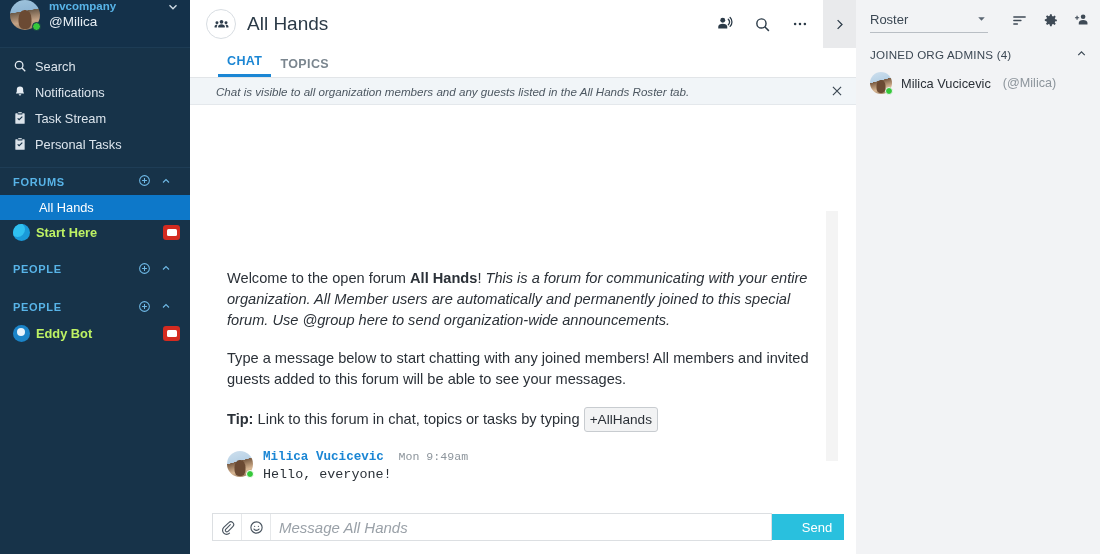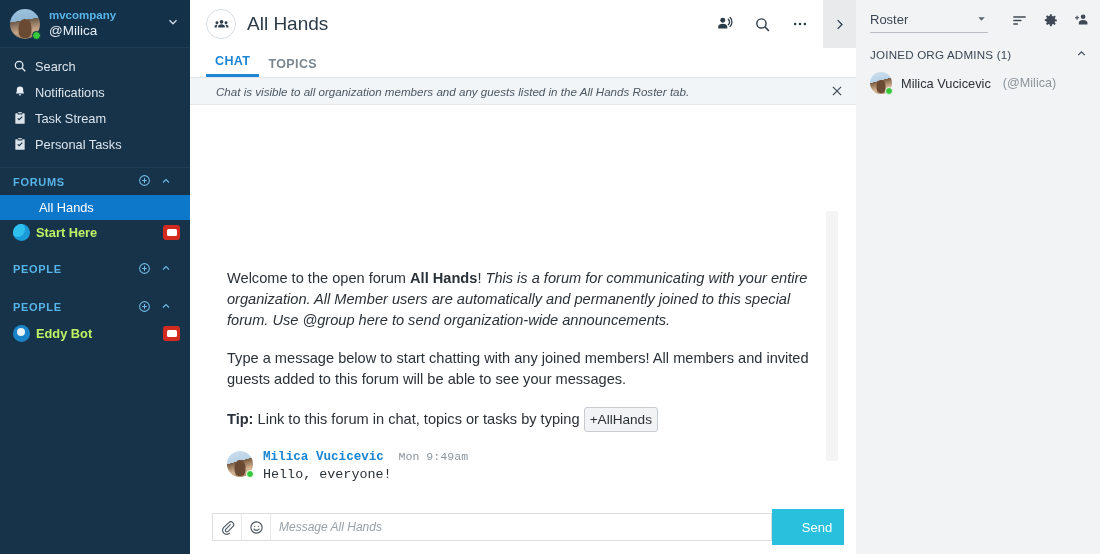--- a/index.html
+++ b/index.html
@@ -14,21 +14,21 @@
 
   
   .sidebar {
     width: 190px; height: 554px; flex: 0 0 190px;
     background: #173349; color: #dfe6ec;
     display: flex; flex-direction: column;
     position: relative;
   }
   .sb-header {
     height: 48px; flex: 0 0 48px;
-    display: flex; align-items: center; padding: 0 10px;
+    display: flex; padding: 0 10px;
     background: #14314a;
     border-bottom: 1px solid #1d3c55;
   }
   .avatar {
     width: 30px; height: 30px; border-radius: 50%;
     position: relative; flex: 0 0 30px;
     background: linear-gradient(170deg,#9fc4dd 0%,#8fb6d4 38%,#6d5b49 39%,#c4a386 70%,#8d7257 100%);
     overflow: visible;
   }
   .avatar::after {
@@ -113,21 +113,21 @@
   }
   .forum-title { margin-left: 11px; font-size: 19px; color: #2b3a47; }
   .top-icons { margin-left: auto; display: flex; align-items: center; color: #2b3a47; }
   .top-icons .ti { padding: 0 10px; display: flex; align-items: center; cursor: pointer; }
   .panel-toggle {
     width: 33px; height: 48px; margin-left: 4px;
     background: #e9eaec; display: flex; align-items: center; justify-content: center;
     color: #2b3a47; cursor: pointer;
   }
 
-  .tabs { height: 30px; flex: 0 0 30px; display: flex; align-items: flex-end; padding-left: 16px;
+  .tabs { height: 30px; flex: 0 0 30px; display: flex; align-items: flex-end; padding-left: 28px;
           border-bottom: 1px solid #e2e5e8; }
   .tab {
     font-size: 12.5px; font-weight: bold; letter-spacing: .4px;
     color: #7b868f; padding: 0 9px 6px 9px; cursor: pointer;
   }
   .tab.active { color: #1b86d4; border-bottom: 3px solid #1b86d4; }
 
   .notice {
     height: 27px; flex: 0 0 27px; background: #f1f5f8;
     display: flex; align-items: center; padding: 0 12px 0 26px;
@@ -177,26 +177,26 @@
   }
   .composer-box {
     flex: 1 1 auto; height: 28px; display: flex; align-items: center;
     border: 1px solid #dcdfe2; background: #ffffff;
   }
   .cbtn { width: 28px; height: 26px; display: flex; align-items: center; justify-content: center;
           color: #4a5560; cursor: pointer; }
   .cdiv { width: 1px; height: 26px; background: #e6e8ea; }
   .cinput {
     flex: 1 1 auto; border: 0; outline: 0; height: 26px; padding: 0 8px;
-    font-family: "Liberation Sans", sans-serif; font-size: 12px; font-style: italic; color: #9aa1a8;
+    font-family: "Liberation Sans", sans-serif; font-size: 15px; font-style: italic; color: #9aa1a8;
     background: transparent;
   }
   .cinput::placeholder { color: #9aa1a8; font-style: italic; }
   .send-btn {
-    width: 72px; height: 36px; flex: 0 0 72px; border: 0;
+    width: 72px; height: 26px; flex: 0 0 72px; border: 0;
     background: #29c0de; color: #ffffff; font-size: 13px;
     font-family: "Liberation Sans", sans-serif; cursor: pointer; padding-left: 24px;
   }
 
   
   .right {
     width: 244px; flex: 0 0 244px; height: 554px; background: #f2f3f5;
     display: flex; flex-direction: column;
   }
   .right-top { height: 40px; flex: 0 0 40px; display: flex; align-items: center; padding: 0 9px 0 14px; }
@@ -486,21 +486,21 @@
           <svg width="18" height="18" viewBox="0 0 24 24" fill="currentColor">
               <circle cx="13.5" cy="7.6" r="3.1"></circle>
               <path d="M13.5 12c-3.3 0-5.8 1.7-5.8 3.7V18h11.6v-2.3c0-2-2.5-3.7-5.8-3.7z"></path>
               <path d="M4.6 6.2v2H2.6v1.6h2v2h1.6v-2h2V8.2h-2v-2z"></path>
             </svg>
         </span>
       </span>
     </div>
 
     <div class="sec-head">
-      <span>JOINED ORG ADMINS (1)</span>
+      <span>JOINED ORG ADMINS (4)</span>
       <span class="cv">
         <svg width="13" height="13" viewBox="0 0 24 24" fill="none" stroke="currentColor" stroke-width="2.2">
             <path d="M6 15l6-6 6 6"></path>
           </svg>
       </span>
     </div>
 
     <div class="member">
       <span class="member-av">
         <span class="dot-green"></span>

